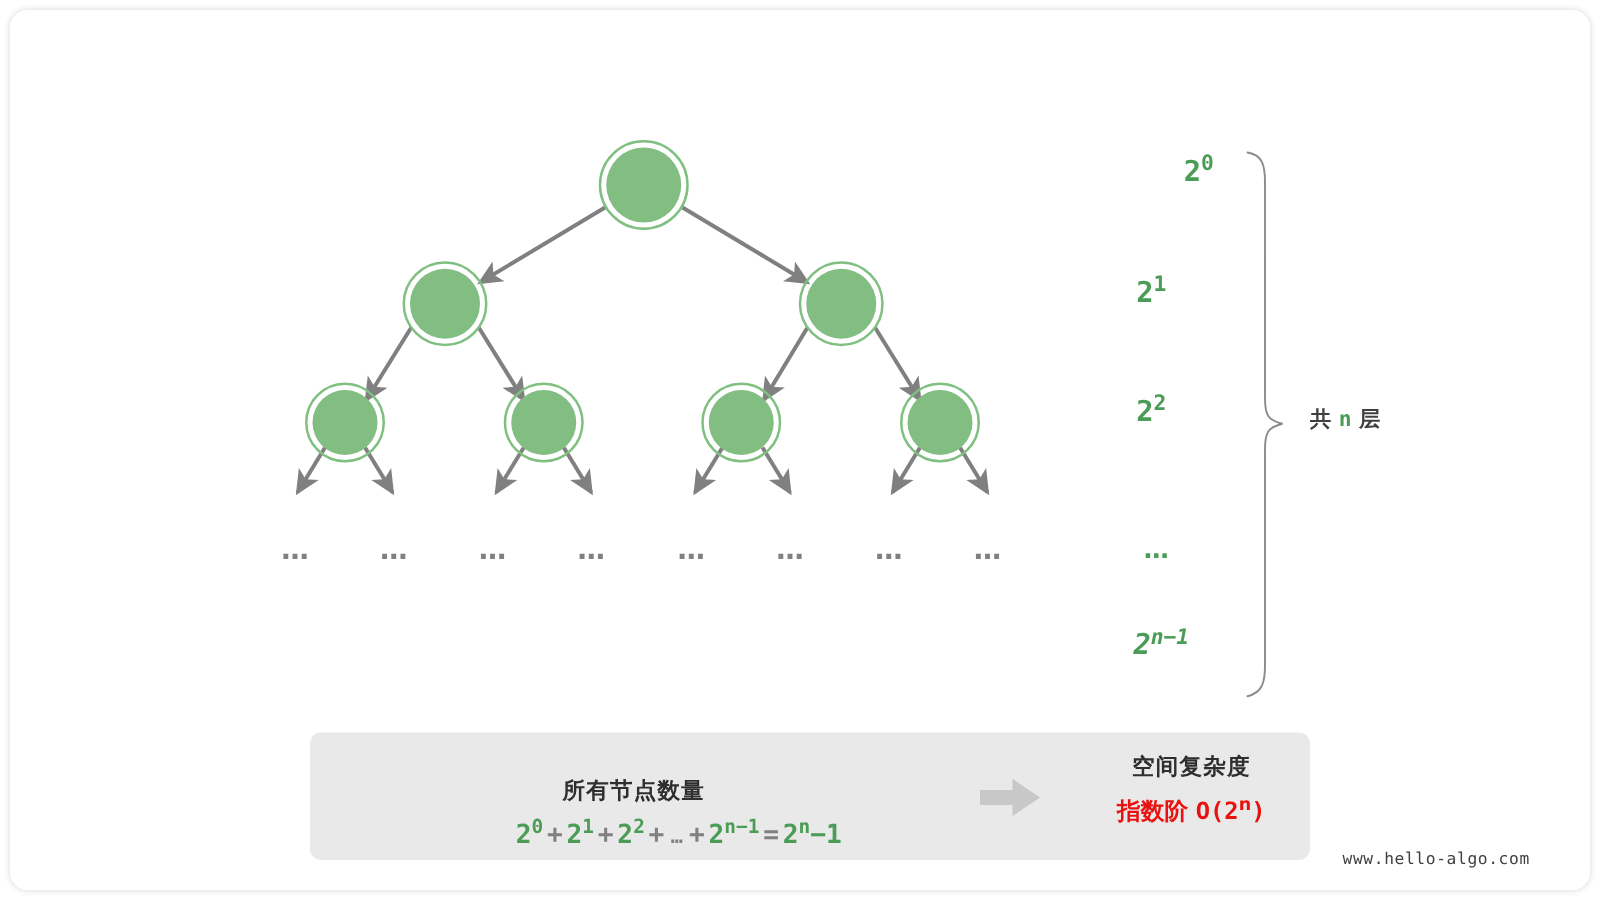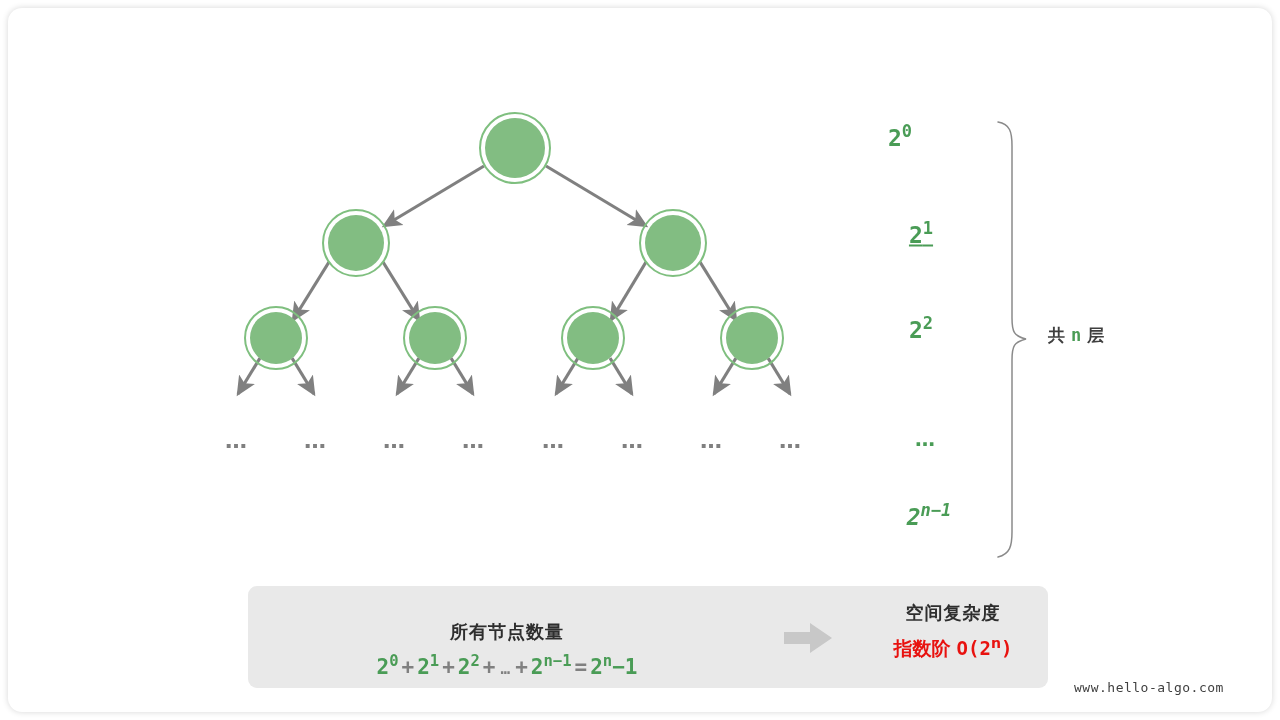--- a/index.html
+++ b/index.html
@@ -130,20 +130,21 @@
   }
   .sum-formula {
     width: 100%;
     text-align: center;
     margin-top: 11px;
     font-family: "DejaVu Sans Mono", "Liberation Mono", monospace;
     font-size: 21px;
     font-weight: 700;
     color: #4a9c56;
     white-space: nowrap;
+    padding-left: 36px;
   }
   .sum-formula .op { color: #808080; padding: 0 3px; }
   .sum-formula .ell { color: #808080; font-size: 16px; padding: 0 2px; }
   .sum-formula sup { font-size: 0.74em; vertical-align: super; line-height: 0; }
   .sum-complexity {
     width: 100%;
     text-align: center;
     margin-top: 11px;
     font-size: 19px;
     font-weight: 700;
@@ -237,23 +238,23 @@
 
   <div class="abs dots" style="left:229px; top:433px;">…</div>
   <div class="abs dots" style="left:308px; top:433px;">…</div>
   <div class="abs dots" style="left:387px; top:433px;">…</div>
   <div class="abs dots" style="left:466px; top:433px;">…</div>
   <div class="abs dots" style="left:546px; top:433px;">…</div>
   <div class="abs dots" style="left:625px; top:433px;">…</div>
   <div class="abs dots" style="left:704px; top:433px;">…</div>
   <div class="abs dots" style="left:783px; top:433px;">…</div>
 
-  <div class="abs pow" style="left:892px; top:130px;text-align:center;"><span>2</span><sup>0</sup></div>
-
-  <div class="abs pow" style="left:913px; top:227px;text-decoration:underline;"><span>2</span><sup>1</sup></div>
+  <div class="abs pow" style="left:951px; top:130px;text-align:center;"><span>2</span><sup>0</sup></div>
+
+  <div class="abs pow" style="left:913px; top:227px;"><span>2</span><sup>1</sup></div>
 
   <div class="abs pow" style="left:913px; top:322px;"><span>2</span><sup>2</sup></div>
 
   <div class="abs pow-dots" style="left:918px; top:431px;">…</div>
 
   <div class="abs pow" style="left:921px; top:509px;font-style:italic;"><span>2</span><sup>n−1</sup></div>
 
   <svg class="abs" id="brace-svg" width="34" height="440" viewBox="0 0 34 440">
     <path d="M2,2
              C14,4 16,12 16,26

